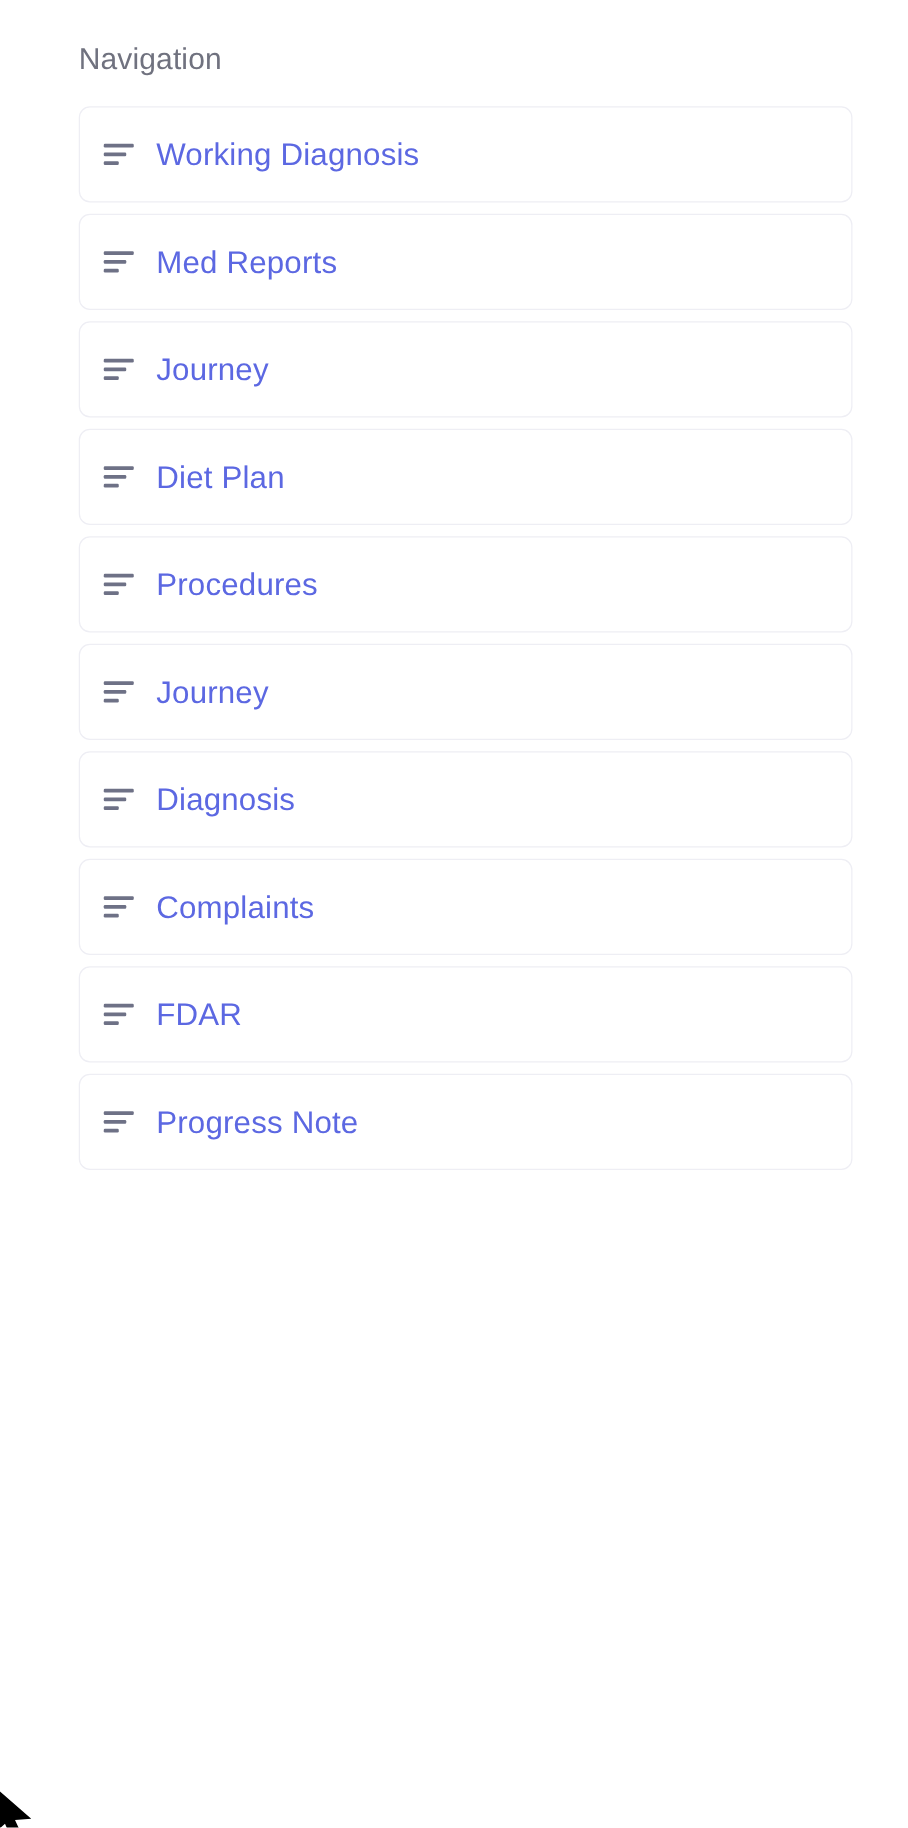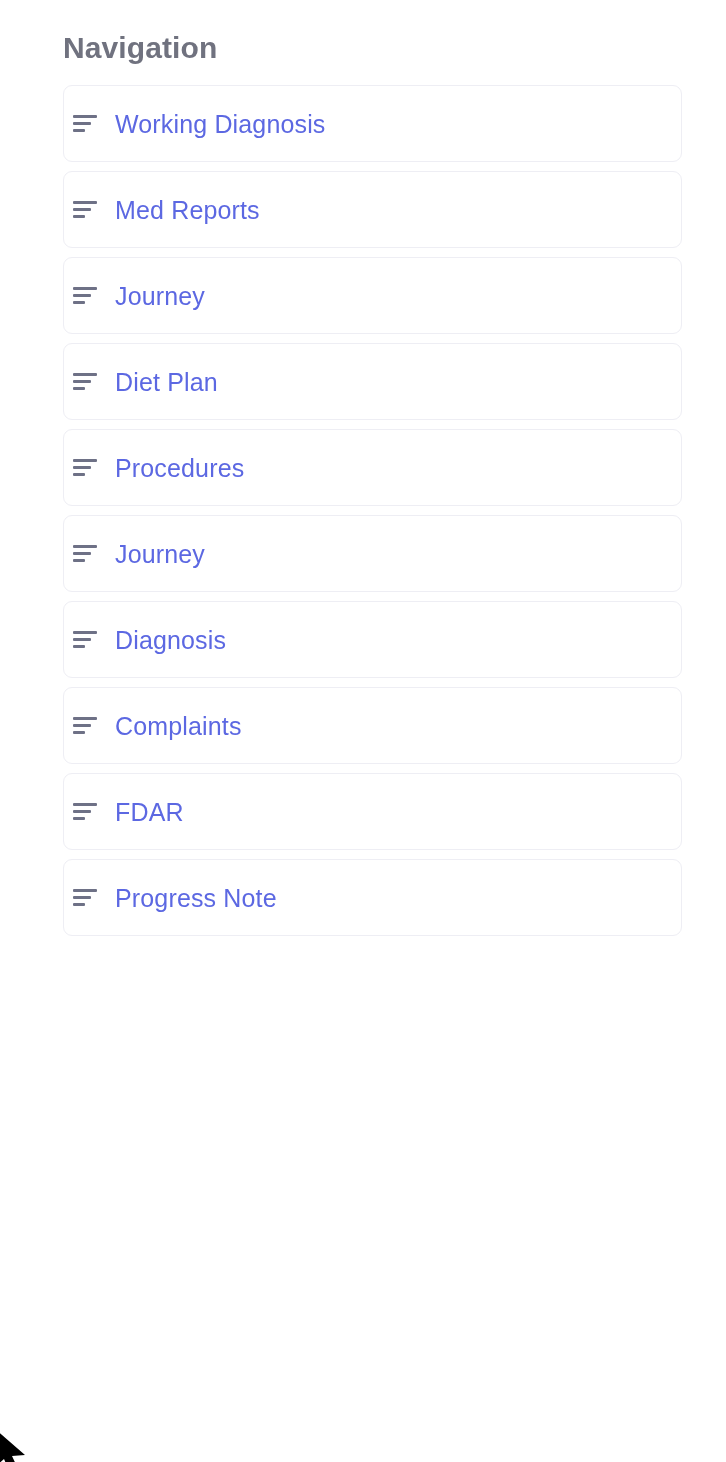--- a/index.html
+++ b/index.html
@@ -22,23 +22,23 @@
     top: 0;
     width: 726px;
     height: 1462px;
     box-sizing: border-box;
   }
 
   #panel-title {
     position: absolute;
     left: 63px;
     top: 32px;
-    font-size: 30px;
+    font-size: 24px;
     line-height: 32px;
-    font-weight: 700;
+    font-weight: 400;
     color: #70727f;
     letter-spacing: 0.1px;
     white-space: nowrap;
   }
 
   #nav-list {
     position: absolute;
     left: 63px;
     top: 85px;
     width: 619px;
@@ -49,21 +49,21 @@
 
   .nav-card {
     box-sizing: border-box;
     width: 619px;
     height: 77px;
     background: #ffffff;
     border: 1px solid #eeeef4;
     border-radius: 9px;
     display: flex;
     align-items: center;
-    padding-left: 9px;
+    padding-left: 19px;
     cursor: pointer;
   }
 
   .nav-icon {
     width: 24px;
     height: 24px;
     flex: 0 0 24px;
     display: flex;
     flex-direction: column;
     justify-content: center;

